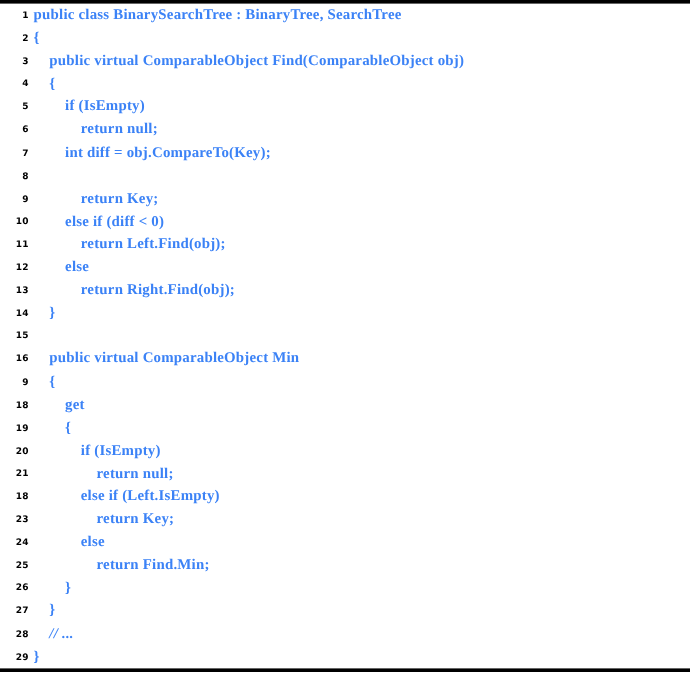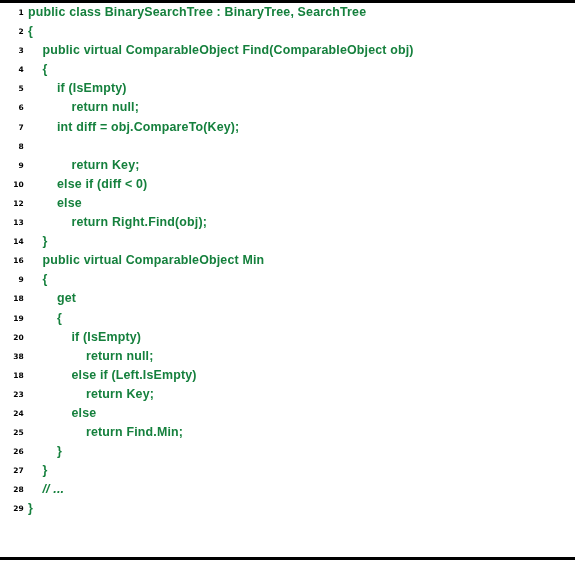--- a/index.html
+++ b/index.html
@@ -59,26 +59,26 @@
     font-weight: bold;
     line-height: 19.1px;
     color: #000000;
     letter-spacing: 0.2px;
   }
 
   .line-code {
     position: absolute;
     left: 28px;
     top: 0;
-    font-family: Liberation Sans, sans-serif;
+    font-family: Liberation Serif, serif;
     font-size: 12.4px;
     font-weight: bold;
     line-height: 19.1px;
     letter-spacing: 0.18px;
-    color: #15803d;
+    color: #3b82f6;
     white-space: pre;
   }
 
   .line-code.comment {
     font-style: italic;
   }
 </style>
 </head>
 <body>
 
@@ -90,29 +90,31 @@
       <div class="code-line"><span class="line-number">1</span><span class="line-code">public class BinarySearchTree : BinaryTree, SearchTree</span></div>
       <div class="code-line"><span class="line-number">2</span><span class="line-code">{</span></div>
       <div class="code-line"><span class="line-number">3</span><span class="line-code">    public virtual ComparableObject Find(ComparableObject obj)</span></div>
       <div class="code-line"><span class="line-number">4</span><span class="line-code">    {</span></div>
       <div class="code-line"><span class="line-number">5</span><span class="line-code">        if (IsEmpty)</span></div>
       <div class="code-line"><span class="line-number">6</span><span class="line-code">            return null;</span></div>
       <div class="code-line"><span class="line-number">7</span><span class="line-code">        int diff = obj.CompareTo(Key);</span></div>
       <div class="code-line"><span class="line-number">8</span></div>
       <div class="code-line"><span class="line-number">9</span><span class="line-code">            return Key;</span></div>
       <div class="code-line"><span class="line-number">10</span><span class="line-code">        else if (diff &lt; 0)</span></div>
+      <div class="code-line"><span class="line-number">11</span><span class="line-code">            return Left.Find(obj);</span></div>
       <div class="code-line"><span class="line-number">12</span><span class="line-code">        else</span></div>
       <div class="code-line"><span class="line-number">13</span><span class="line-code">            return Right.Find(obj);</span></div>
       <div class="code-line"><span class="line-number">14</span><span class="line-code">    }</span></div>
+      <div class="code-line"><span class="line-number">15</span><span class="line-code"></span></div>
       <div class="code-line"><span class="line-number">16</span><span class="line-code">    public virtual ComparableObject Min</span></div>
       <div class="code-line"><span class="line-number">9</span><span class="line-code">    {</span></div>
       <div class="code-line"><span class="line-number">18</span><span class="line-code">        get</span></div>
       <div class="code-line"><span class="line-number">19</span><span class="line-code">        {</span></div>
       <div class="code-line"><span class="line-number">20</span><span class="line-code">            if (IsEmpty)</span></div>
-      <div class="code-line"><span class="line-number">38</span><span class="line-code">                return null;</span></div>
+      <div class="code-line"><span class="line-number">21</span><span class="line-code">                return null;</span></div>
       <div class="code-line"><span class="line-number">18</span><span class="line-code">            else if (Left.IsEmpty)</span></div>
       <div class="code-line"><span class="line-number">23</span><span class="line-code">                return Key;</span></div>
       <div class="code-line"><span class="line-number">24</span><span class="line-code">            else</span></div>
       <div class="code-line"><span class="line-number">25</span><span class="line-code">                return Find.Min;</span></div>
       <div class="code-line"><span class="line-number">26</span><span class="line-code">        }</span></div>
       <div class="code-line"><span class="line-number">27</span><span class="line-code">    }</span></div>
       <div class="code-line"><span class="line-number">28</span><span class="line-code comment">    // ...</span></div>
       <div class="code-line"><span class="line-number">29</span><span class="line-code">}</span></div>
     </div>
 

